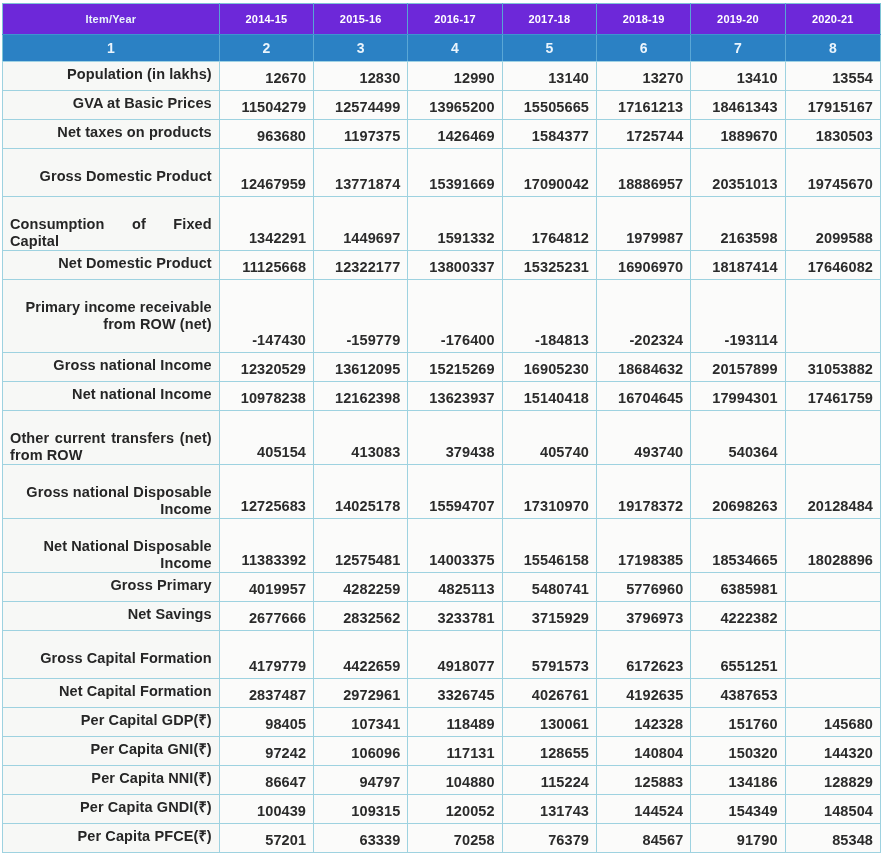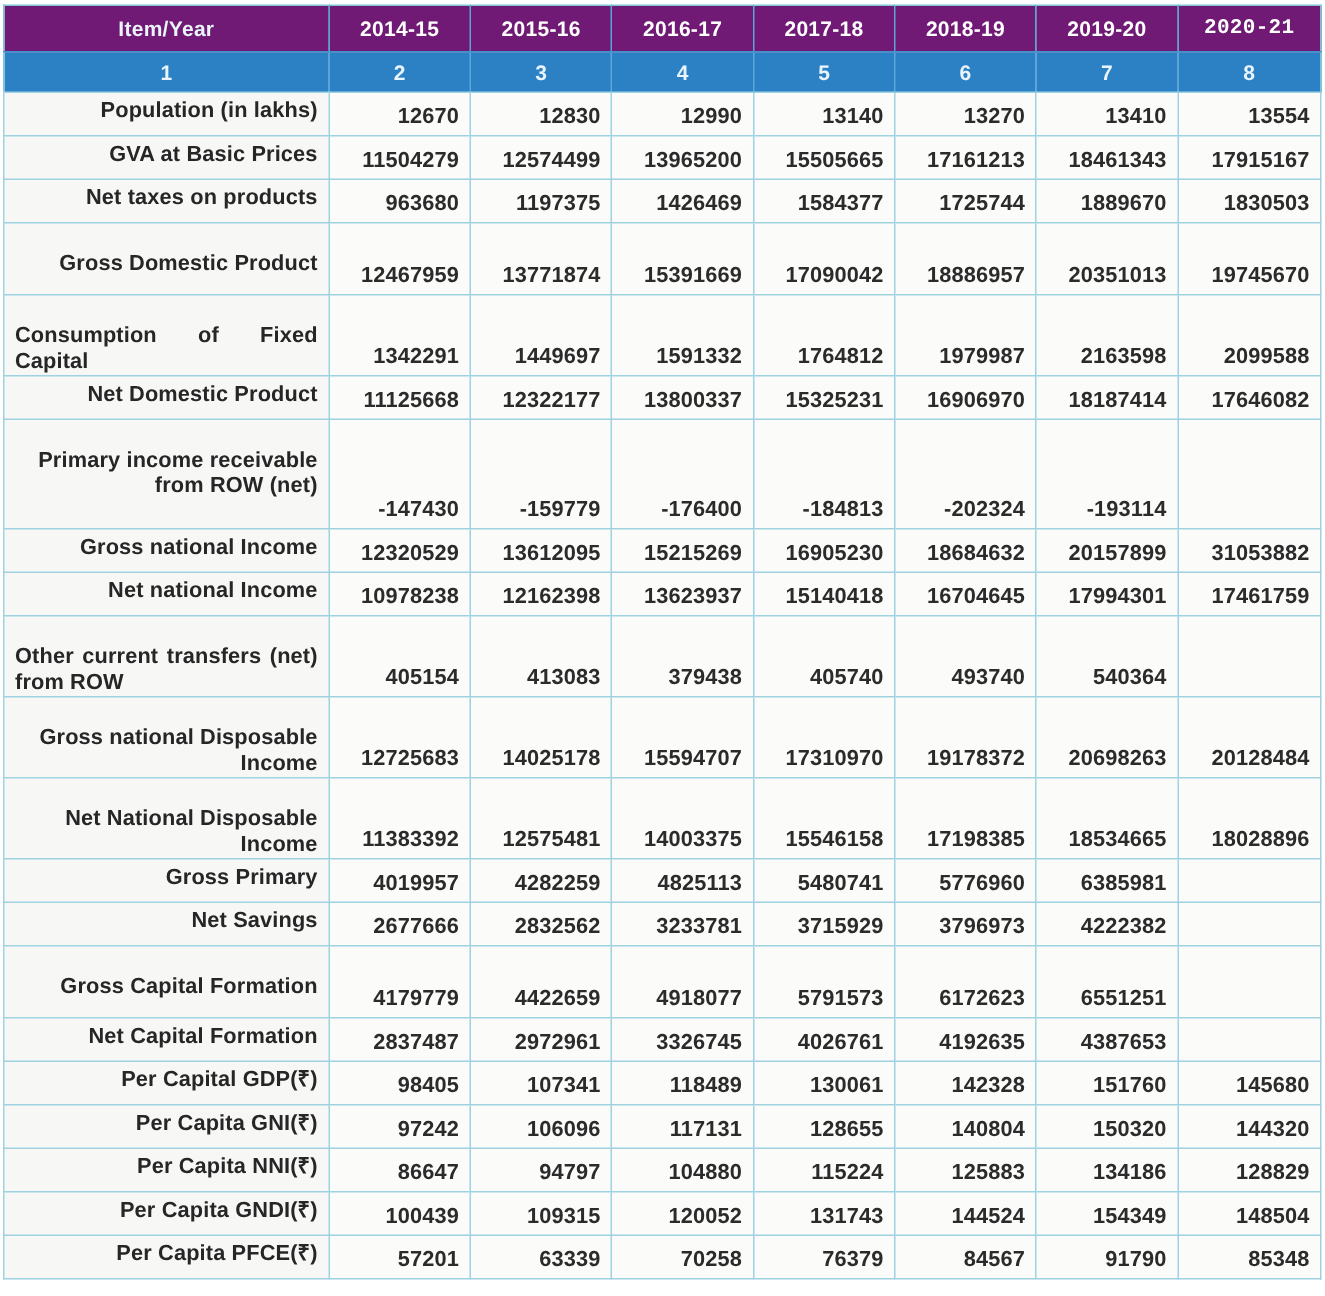--- a/index.html
+++ b/index.html
@@ -26,33 +26,33 @@
     border-collapse: collapse;
     table-layout: fixed;
     border: 1px solid #7fc4d6;
   }
   table.na-table col.c-item   { width: 216px; }
   table.na-table col.c-year   { width: 94px;  }
   table.na-table col.c-year-l { width: 95px;  }
 
   
   thead tr.hdr-year th {
-    background: #701a75;
+    background: #6d28d9;
     color: #ffffff;
-    font-size: 14px;
+    font-size: 11px;
     font-weight: bold;
     text-align: center;
     height: 30px;
     padding: 0 4px;
     border-right: 1px solid #57a5d4;
     border-bottom: 1px solid #3e93cf;
     letter-spacing: 0.2px;
     white-space: nowrap;
   }
-  thead tr.hdr-year th:last-child { border-right: none; font-family: Liberation Mono, monospace; }
+  thead tr.hdr-year th:last-child { border-right: none; }
   thead tr.hdr-year th.item-head {
     color: #e9f4fb;
     text-align: center;
   }
   thead tr.hdr-num th {
     background: #2b81c4;
     color: #eaf4fc;
     font-size: 14px;
     font-weight: bold;
     text-align: center;

